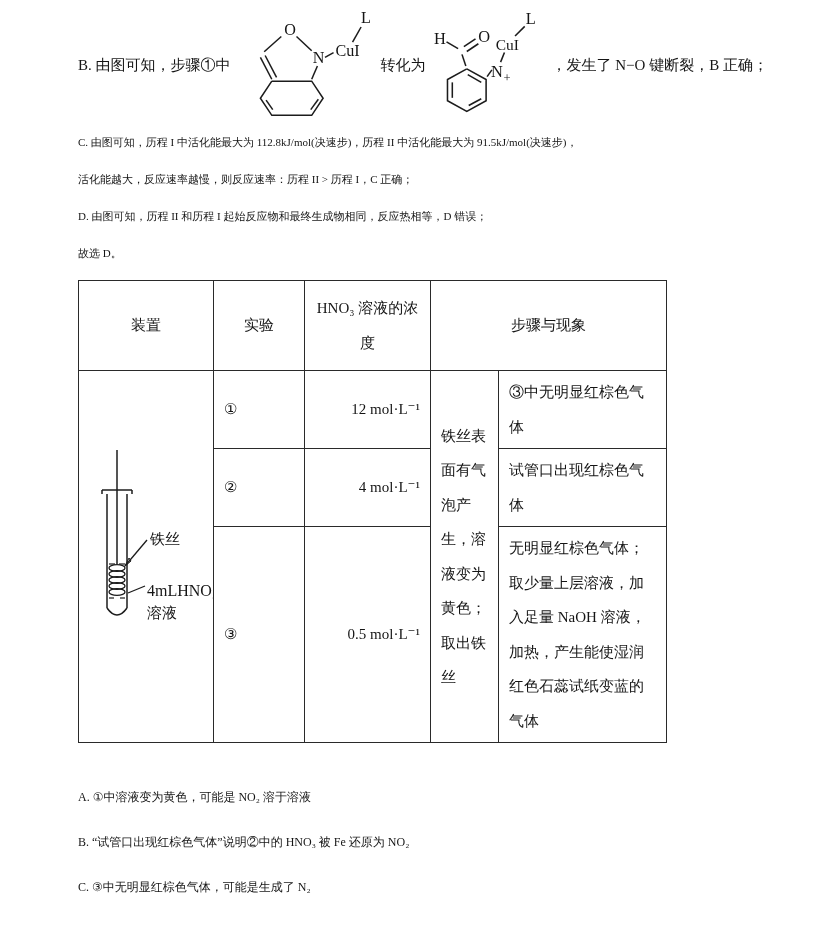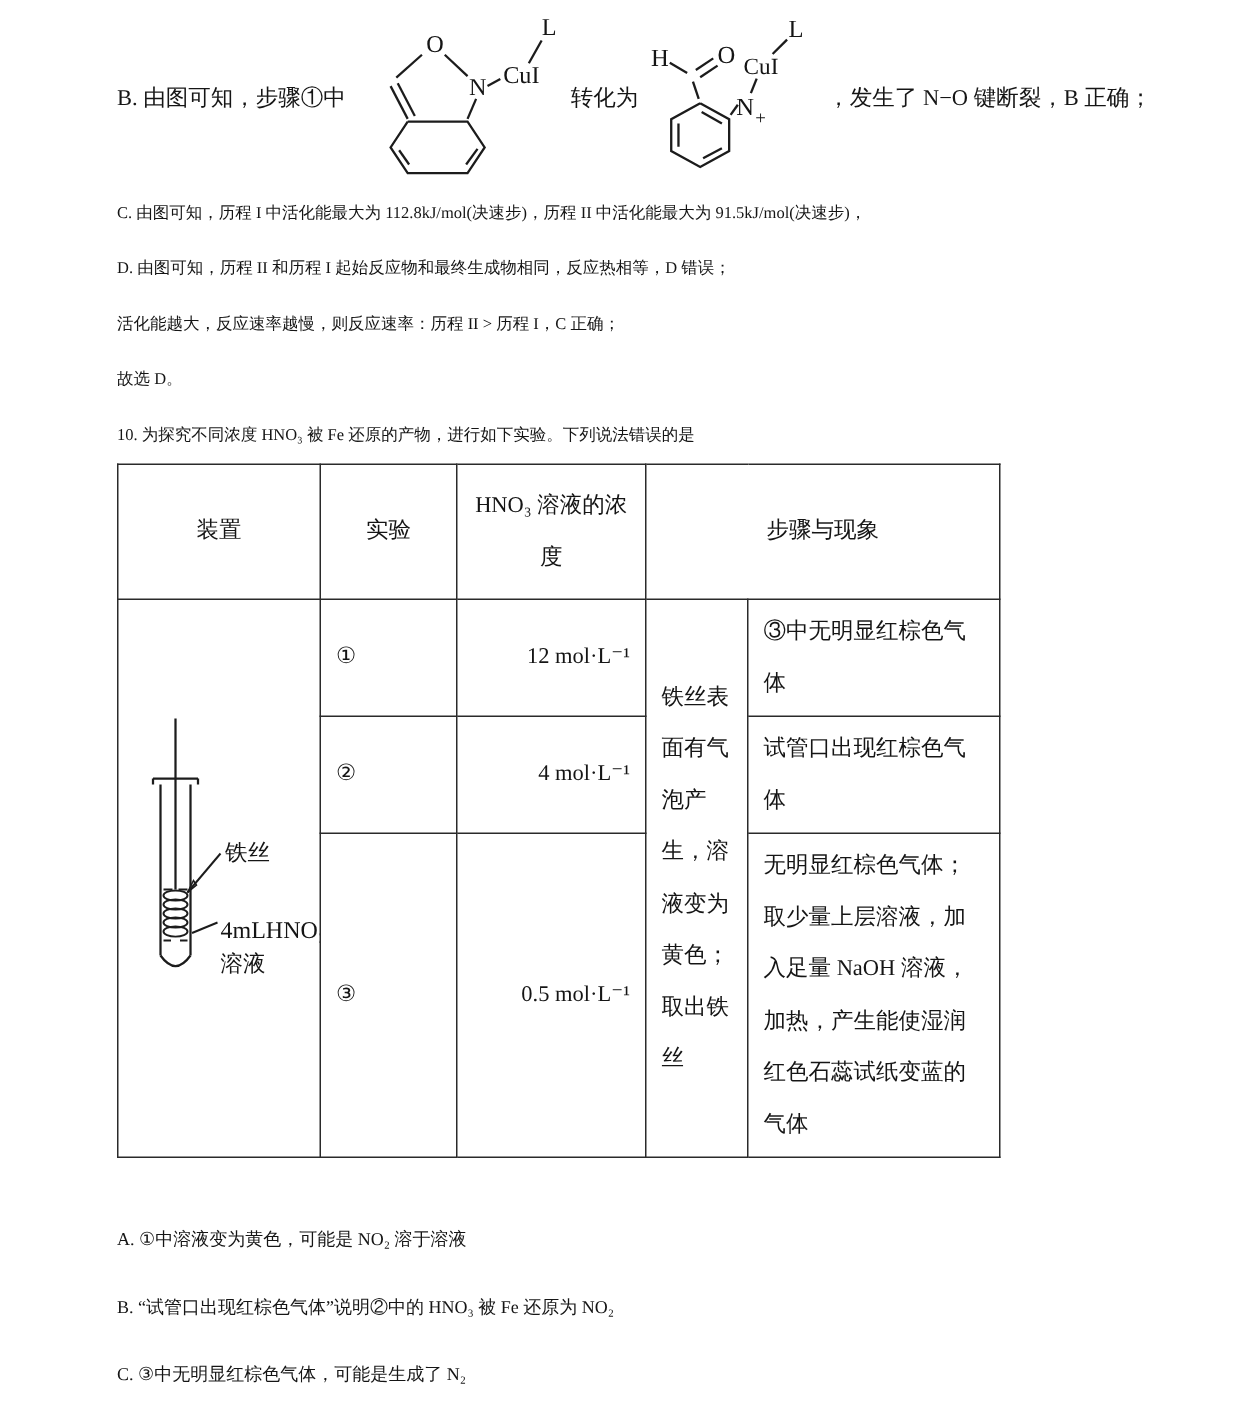--- a/index.html
+++ b/index.html
@@ -122,25 +122,24 @@
 
       <line x1="73" y1="55" x2="77" y2="45" stroke-width="1.6"></line>
 
       <line x1="88" y1="28" x2="98" y2="18" stroke-width="1.6"></line>
     </svg>
 
     <span>，发生了 N−O 键断裂，B 正确；</span>
   </div>
 
   <div class="tline">C. 由图可知，历程 I 中活化能最大为 112.8kJ/mol(决速步)，历程 II 中活化能最大为 91.5kJ/mol(决速步)，</div>
+  <div class="tline">活化能越大，反应速率越慢，则反应速率：历程 II &gt; 历程 I，C 正确；</div>
   <div class="tline">D. 由图可知，历程 II 和历程 I 起始反应物和最终生成物相同，反应热相等，D 错误；</div>
-  <div class="tline">活化能越大，反应速率越慢，则反应速率：历程 II &gt; 历程 I，C 正确；</div>
   <div class="tline">故选 D。</div>
 
-  <div class="tline stem">10. 为探究不同浓度 HNO₃ 被 Fe 还原的产物，进行如下实验。下列说法错误的是</div>
 
   <table class="qtable">
     <colgroup>
       <col style="width:135px">
         <col style="width:91px">
         <col style="width:126px">
         <col style="width:68px">
         <col style="width:168px">
     </colgroup>
     <tbody>

